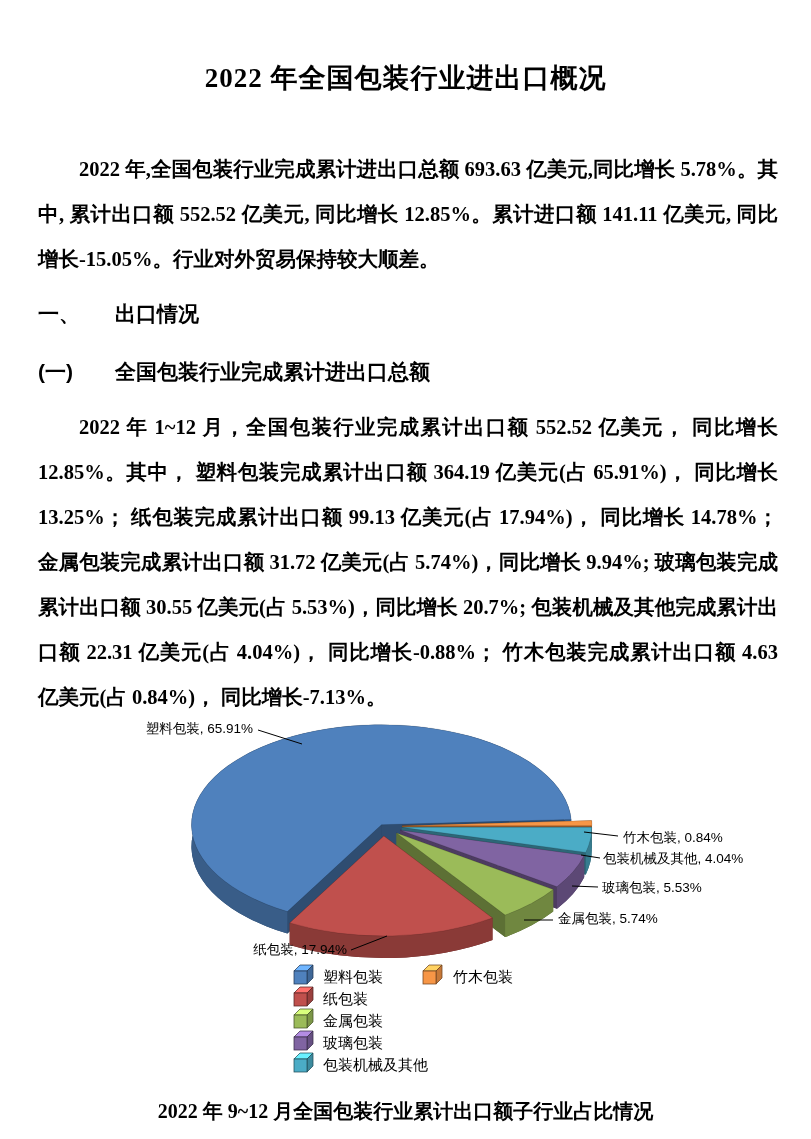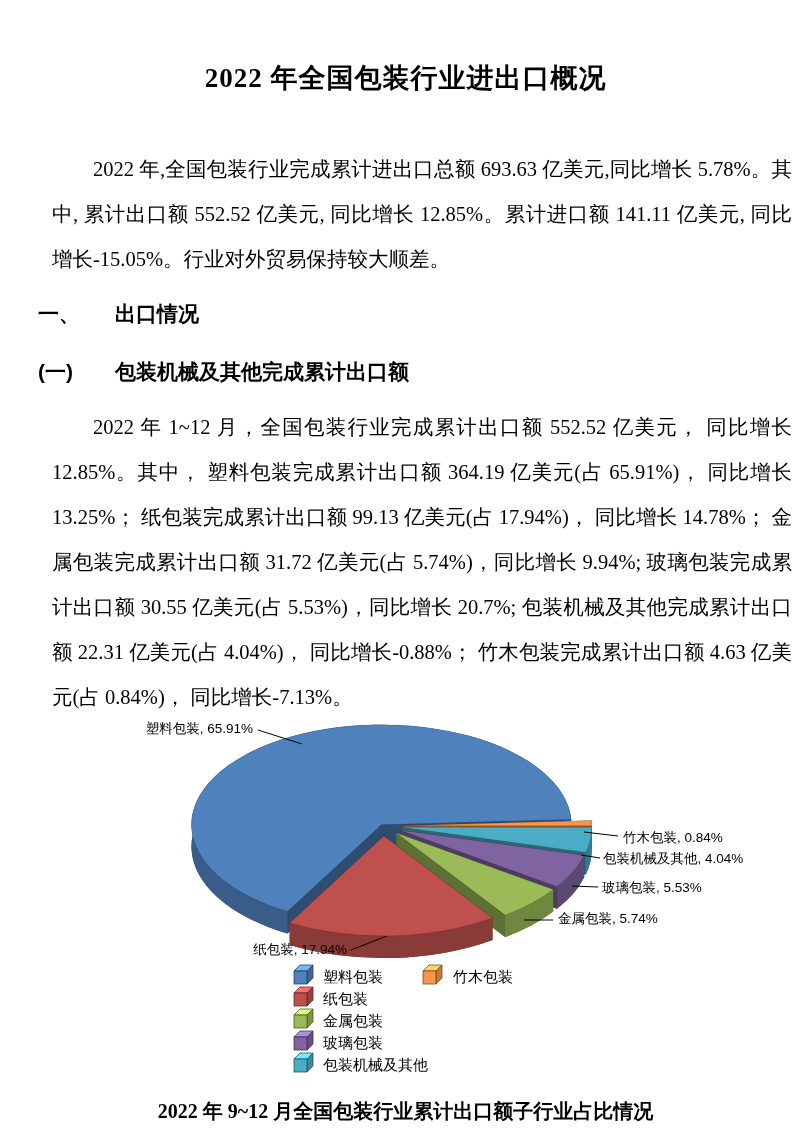--- a/index.html
+++ b/index.html
@@ -5,22 +5,22 @@
   html,body{margin:0;padding:0;background:#ffffff;}
   .page{
     position:relative;width:811px;height:1139px;margin:8px auto;background:#ffffff;
     font-family:"Liberation Serif","DejaVu Serif",serif;color:#000;overflow:hidden;
   }
   .doc-title{
     position:absolute;top:52px;left:0;width:100%;text-align:center;
     font-size:27px;font-weight:bold;letter-spacing:1px;
   }
   .para{
-    position:absolute;left:52px;width:740px;
-    font-size:20.5px;line-height:45px;text-align:justify;text-indent:2em;
+    position:absolute;left:38px;width:740px;
+    font-size:20.5px;line-height:45px;text-align:justify;text-indent:2em;font-weight:bold;
   }
   #para1{top:139px;}
   #para2{top:397px;}
   .heading{
     position:absolute;left:38px;font-size:21px;font-weight:bold;
     font-family:"Liberation Sans","DejaVu Sans",sans-serif;
   }
   #h1{top:292px;}
   #h2{top:350px;}
   .h-num{display:inline-block;min-width:77px;}
@@ -38,21 +38,21 @@
 
   <div class="doc-title">2022 年全国包装行业进出口概况</div>
 
   <div class="para" id="para1">2022 年,全国包装行业完成累计进出口总额 693.63 亿美元,同比增长 5.78%。其中, 累计出口额 552.52 亿美元, 同比增长 12.85%。累计进口额 141.11 亿美元, 同比增长-15.05%。行业对外贸易保持较大顺差。</div>
 
   <div class="heading" id="h1">
     <span class="h-num">一、</span><span>出口情况</span>
   </div>
 
   <div class="heading" id="h2">
-    <span class="h-num">(一)</span><span>包装机械及其他完成累计出口额</span>
+    <span class="h-num">(一)</span><span>全国包装行业完成累计进出口总额</span>
   </div>
 
   <div class="para" id="para2">2022 年 1~12 月，全国包装行业完成累计出口额 552.52 亿美元， 同比增长 12.85%。其中， 塑料包装完成累计出口额 364.19 亿美元(占 65.91%)， 同比增长 13.25%； 纸包装完成累计出口额 99.13 亿美元(占 17.94%)， 同比增长 14.78%； 金属包装完成累计出口额 31.72 亿美元(占 5.74%)，同比增长 9.94%; 玻璃包装完成累计出口额 30.55 亿美元(占 5.53%)，同比增长 20.7%; 包装机械及其他完成累计出口额 22.31 亿美元(占 4.04%)， 同比增长-0.88%； 竹木包装完成累计出口额 4.63 亿美元(占 0.84%)， 同比增长-7.13%。</div>
 
   <div id="chart">
     <svg id="pie-svg" width="811" height="395" viewBox="0 0 811 395">
         <path d="M 381.5040143196928 143.72326085759047 L 287.4 230.6 A 190 100 0 1 1 571.2 138.4 Z" fill="#2b4768"></path>
         <path d="M 381.5040143196928 121.72326085759047 L 287.4 208.6 L 287.4 230.6 L 381.5040143196928 143.72326085759047 Z" fill="#2f4d71"></path>
         <path d="M 381.5040143196928 121.72326085759047 L 571.2 116.4 L 571.2 138.4 L 381.5040143196928 143.72326085759047 Z" fill="#2f4d71"></path>
         <path d="M 287.4 208.6 A 190 100 0 1 1 571.2 116.4 L 571.2 138.4 A 190 100 0 1 0 287.4 230.6 Z" fill="#395d88"></path>

